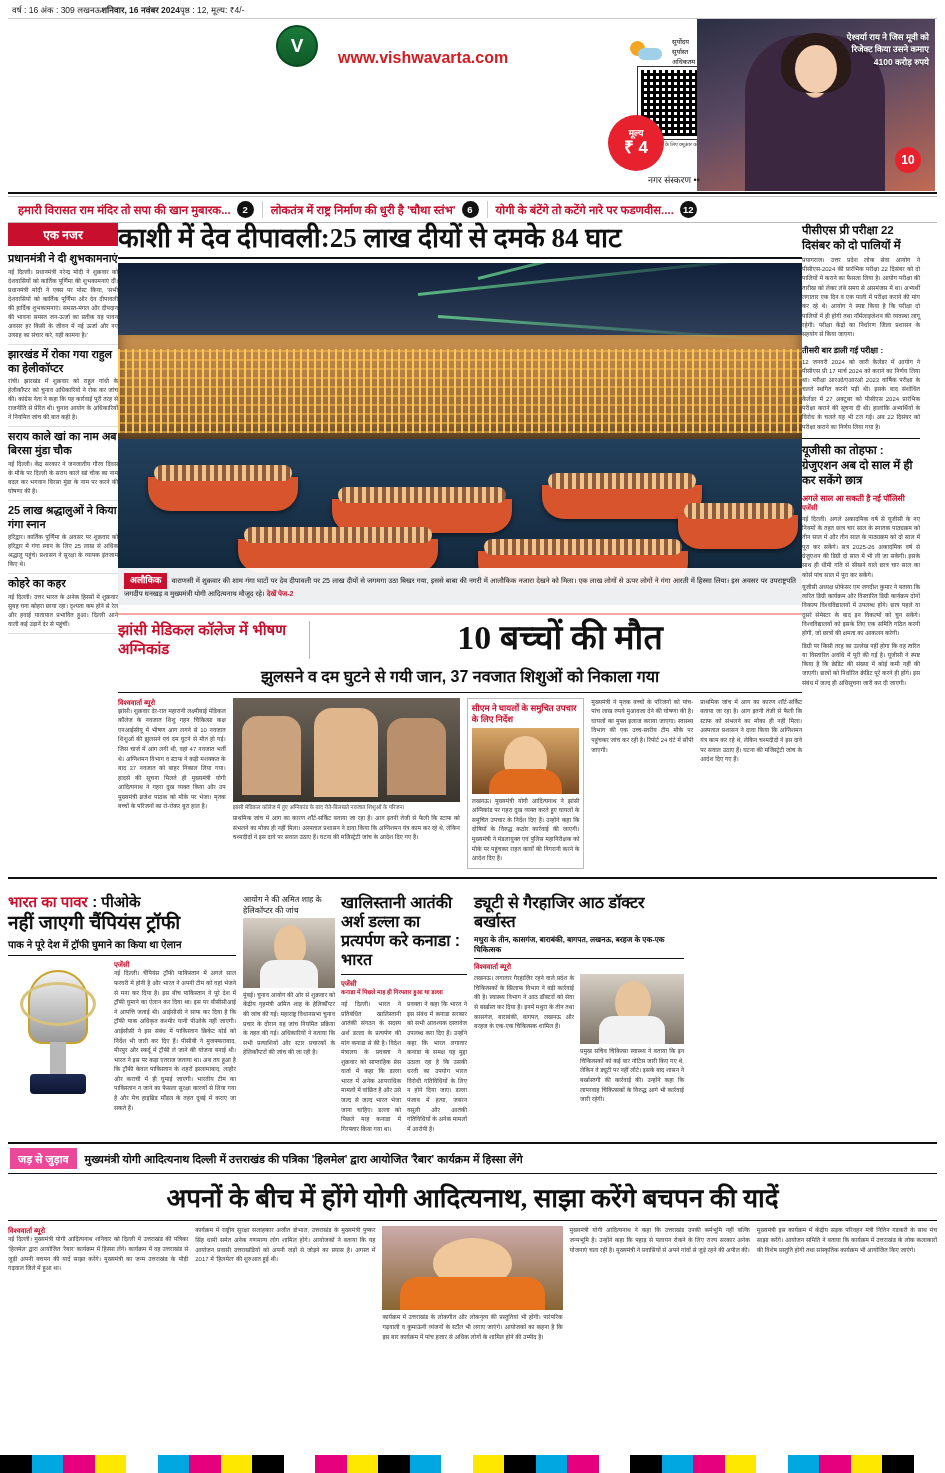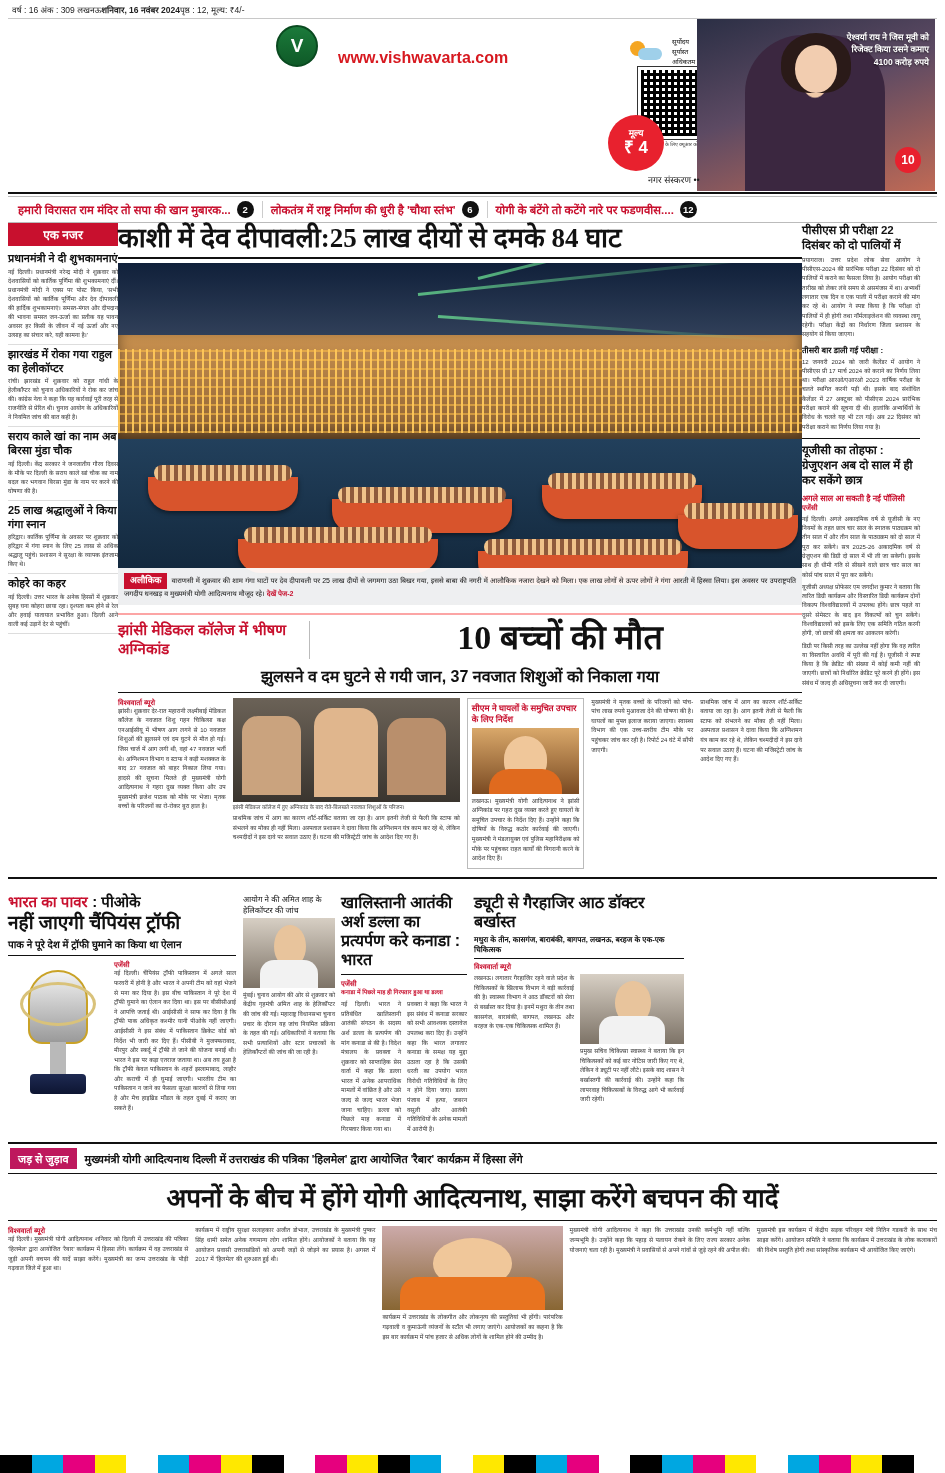--- a/index.html
+++ b/index.html
@@ -207,21 +207,21 @@
 
   .minister { width:100%; height:70px; background:linear-gradient(#d7cfc4,#7d7367); position:relative; overflow:hidden;}
   .minister .h{position:absolute;left:34%;top:10%;width:34%;height:62%;border-radius:50%;background:#e8c49c;}
   .minister .b{position:absolute;left:18%;top:60%;width:64%;height:42%;background:#f2f2f2;border-radius:14px 14px 0 0;}
 
   
   .banner {
     display:flex; align-items:center; gap:8px; margin-top:8px;
     border-top:2px solid #111; border-bottom:1px solid #111; padding:4px 2px;
   }
-  .banner .chip { background:#be185d;color:#fff;font-size:11px;font-weight:bold;padding:3px 8px;}
+  .banner .chip { background:#ec4899;color:#fff;font-size:11px;font-weight:bold;padding:3px 8px;}
   .banner .btxt { font-size:11px; font-weight:bold; color:#111; }
   .banner-head { font-size:26px;font-weight:bold;text-align:center;margin-top:5px;
     font-family:"Liberation Serif", serif; border-bottom:1px solid #111; padding-bottom:5px;}
 
   .cols5 { display:flex; gap:7px; margin-top:5px; }
   .cols5 > div { flex:1; }
   .yogi-photo{ width:100%; height:84px; background:linear-gradient(#caa,#863); position:relative; overflow:hidden;}
   .yogi-photo .f{position:absolute;left:28%;top:14%;width:44%;height:60%;border-radius:50%;background:#f0c79a;}
   .yogi-photo .r{position:absolute;left:10%;top:60%;width:80%;height:42%;background:#e8731f;border-radius:18px 18px 0 0;}
 

